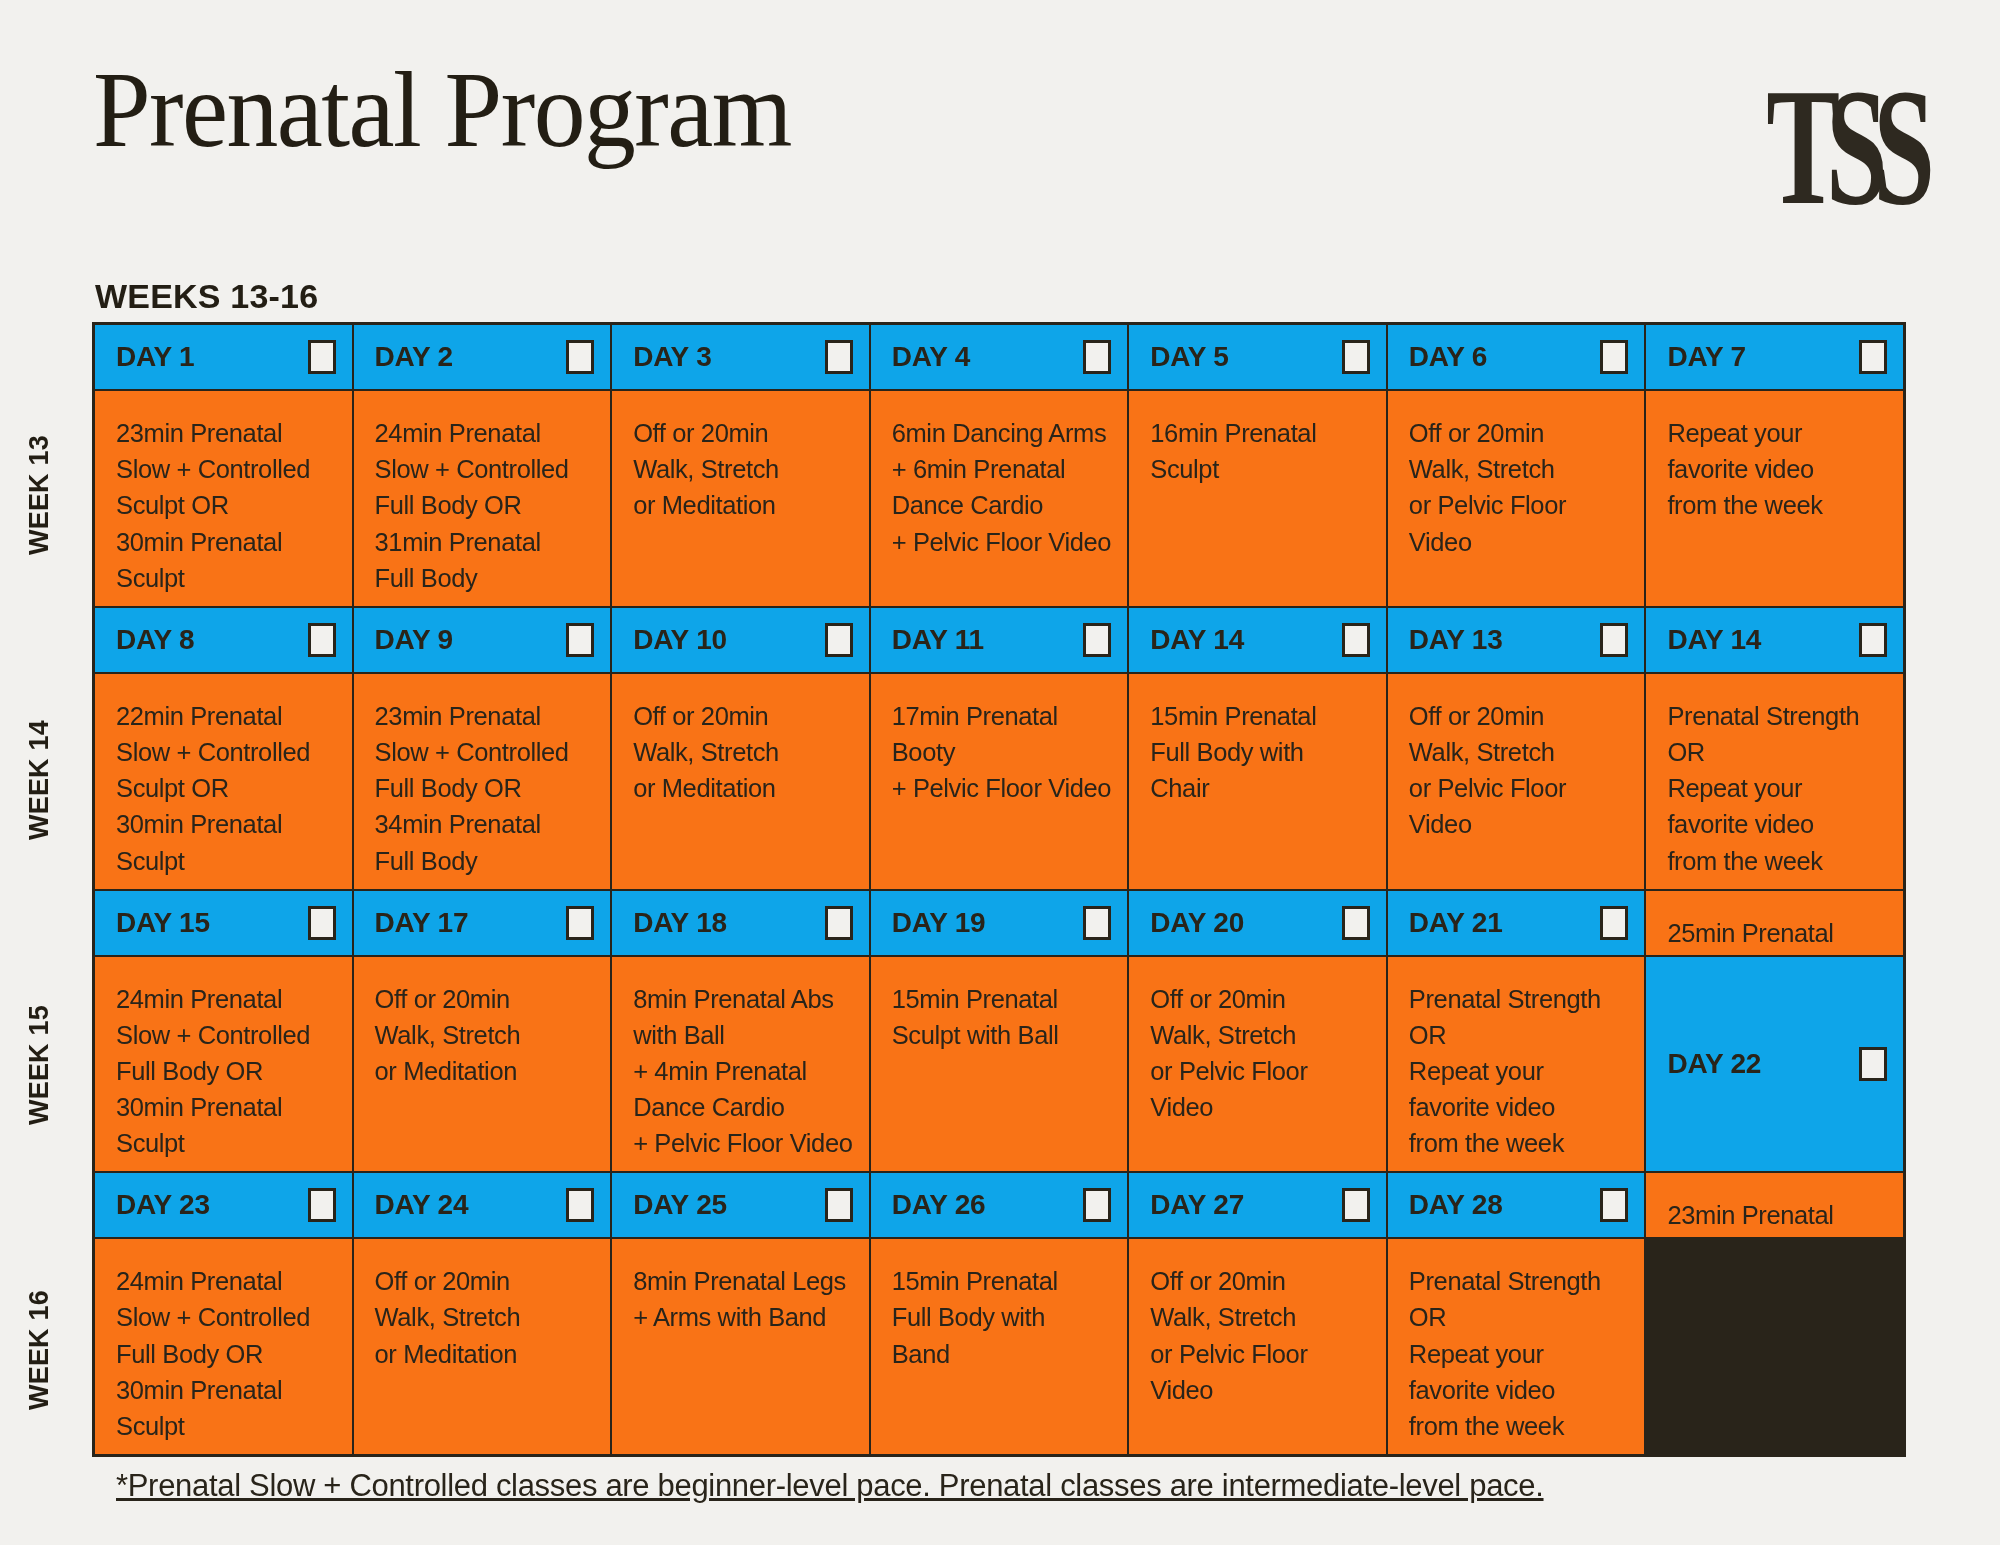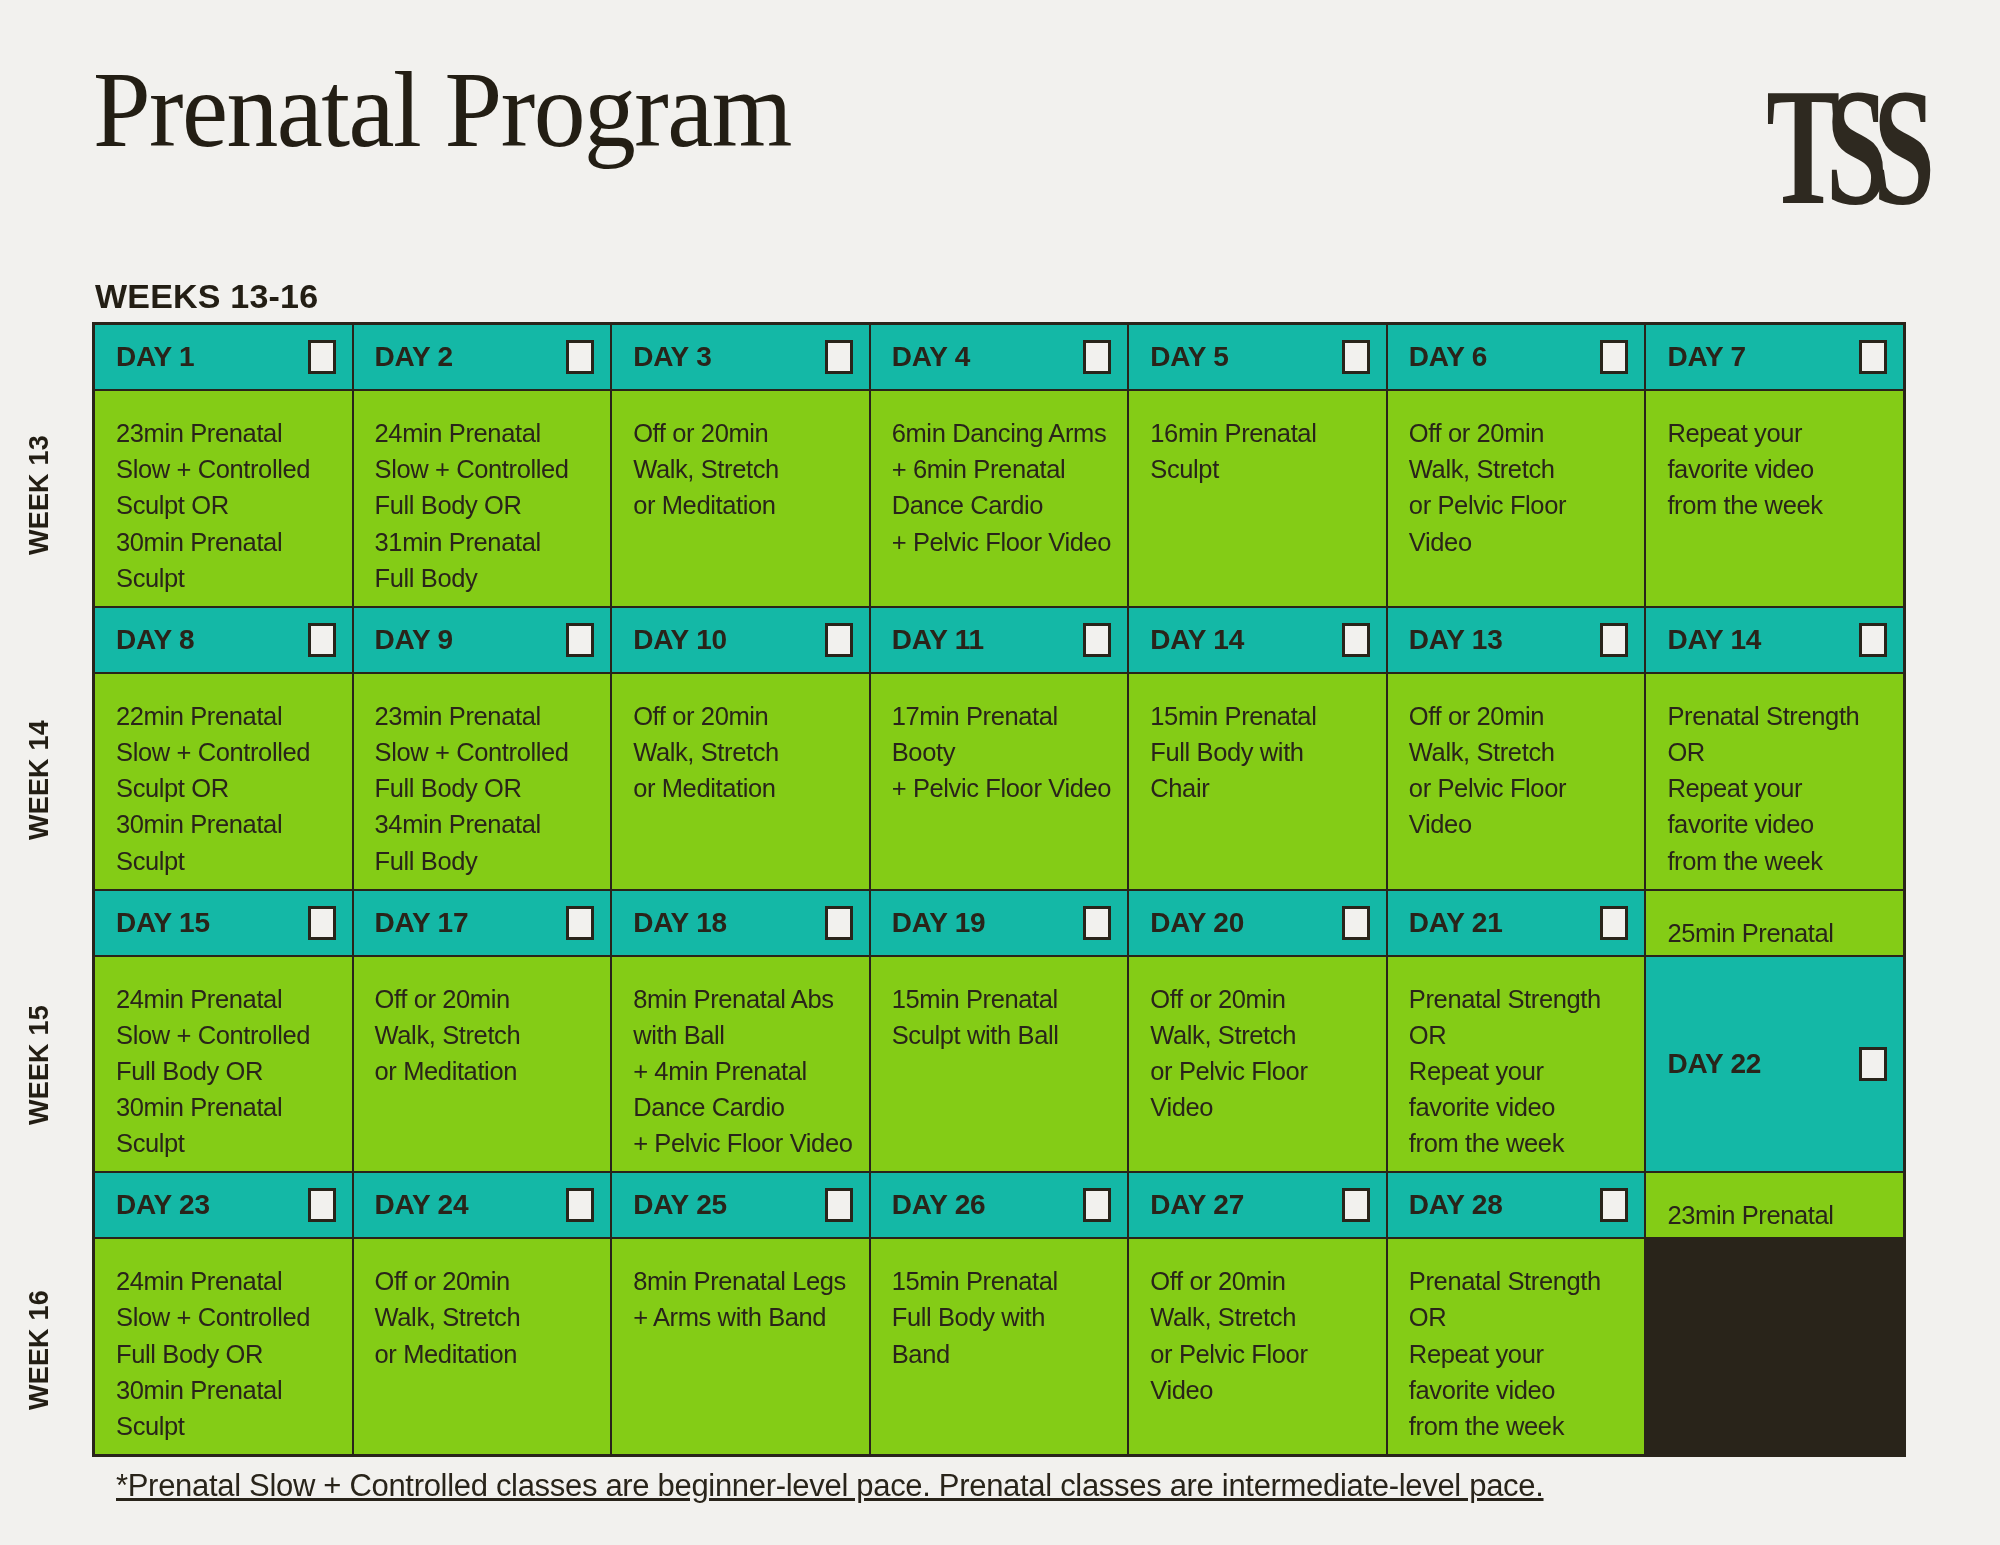--- a/index.html
+++ b/index.html
@@ -39,37 +39,37 @@
     width:1814px;height:1135px;
     box-sizing:border-box;
     border:3px solid #29241a;
     background:#29241a;
     display:grid;
     grid-template-columns:repeat(7,1fr);
     grid-template-rows:repeat(4,64px 1fr);
     gap:2px;
   }
   .hcell{
-    background:#14b8a6;
+    background:#0ea5e9;
     display:flex;align-items:center;justify-content:space-between;
     padding:0 16px 0 21px;
   }
   .dlab{
     font-size:28px;font-weight:700;letter-spacing:-0.2px;
     white-space:nowrap;
   }
   .cbox{
     width:28px;height:34px;
     box-sizing:border-box;
     border:3px solid #29241a;
     background:#f2f1ee;
     flex:0 0 auto;
   }
   .bcell{
-    background:#84cc16;
+    background:#f97316;
     padding:24px 6px 10px 21px;
     font-size:25.5px;line-height:1.42;
     letter-spacing:-0.015em;
     white-space:pre-line;
     overflow:hidden;
   }
   .week-label{
     position:absolute;left:24px;
     height:210px;
     writing-mode:vertical-rl;

